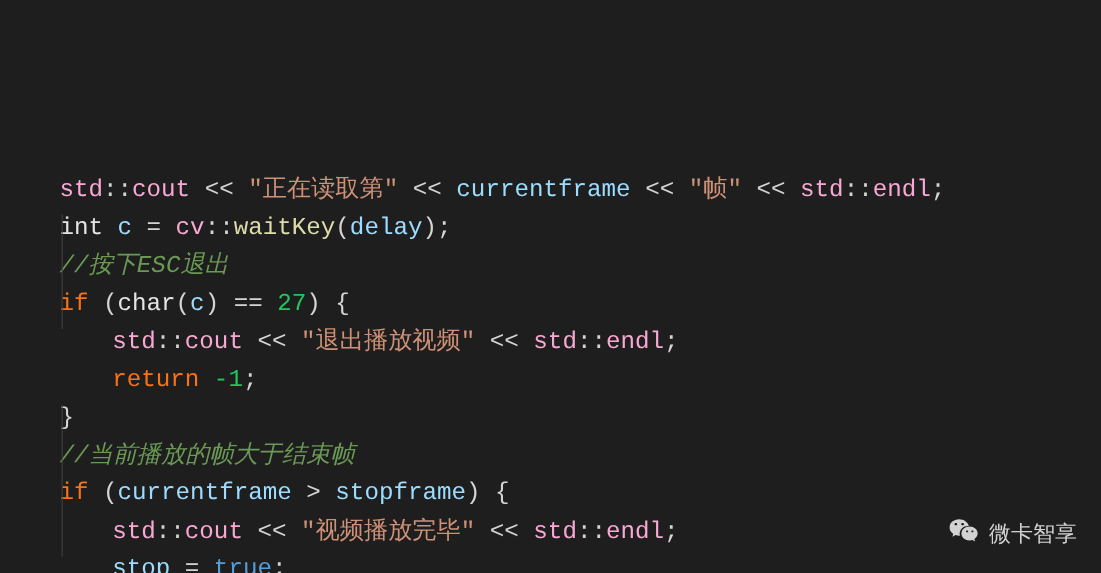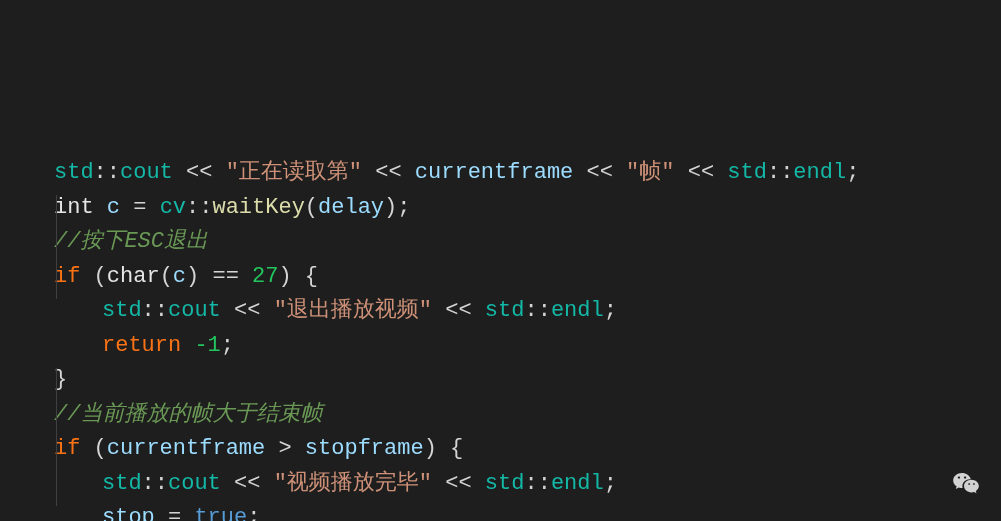--- a/index.html
+++ b/index.html
@@ -26,21 +26,21 @@
   .indent1 { padding-left: 102px; }
   .tok-type    { color: #e5e5e5; }
   .tok-keyword { color: #f97316; }
   .tok-string  { color: #ce9178; }
   .tok-comment { color: #6a9955; font-style: italic; }
   .tok-number  { color: #22c55e; }
   .tok-func    { color: #dcdcaa; margin-top: 24px; }
   .tok-ident   { color: #9cdcfe; text-align: right; }
   .tok-const   { color: #569cd6; }
   .tok-punct   { color: #d4d4d4; }
-  .tok-ns      { color: #14b8a6; }
+  .tok-ns      { color: #f9a8d4; }
   .brace       { color: #d4d4d4; }
   .guide {
     position: absolute;
     left: 56px;
     width: 1px;
     background: #404040;
   }
   .g1 { top: 195px; height: 104px; }
   .g3 { top: 368px; height: 138px; }
   .watermark {
@@ -66,13 +66,14 @@
   <div class="guide g3"></div>
   <div id="code-container"><div class="line"><span class="tok-ns">std</span><span class="tok-punct">::</span><span class="tok-ns">cout</span><span class="tok-punct"> &lt;&lt; </span><span class="tok-string">"正在读取第"</span><span class="tok-punct"> &lt;&lt; </span><span class="tok-ident">currentframe</span><span class="tok-punct"> &lt;&lt; </span><span class="tok-string">"帧"</span><span class="tok-punct"> &lt;&lt; </span><span class="tok-ns">std</span><span class="tok-punct">::</span><span class="tok-ns">endl</span><span class="tok-punct">;</span></div><div class="line"><span class="tok-punct"></span></div><div class="line"><span class="tok-type">int</span><span class="tok-punct"> </span><span class="tok-ident">c</span><span class="tok-punct"> = </span><span class="tok-ns">cv</span><span class="tok-punct">::</span><span class="tok-func">waitKey</span><span class="tok-punct">(</span><span class="tok-ident">delay</span><span class="tok-punct">);</span></div><div class="line"><span class="tok-comment">//按下ESC退出</span></div><div class="line"><span class="tok-keyword">if</span><span class="tok-punct"> (</span><span class="tok-type">char</span><span class="tok-punct">(</span><span class="tok-ident">c</span><span class="tok-punct">) == </span><span class="tok-number">27</span><span class="tok-punct">) </span><span class="brace">{</span></div><div class="line indent1"><span class="tok-ns">std</span><span class="tok-punct">::</span><span class="tok-ns">cout</span><span class="tok-punct"> &lt;&lt; </span><span class="tok-string">"退出播放视频"</span><span class="tok-punct"> &lt;&lt; </span><span class="tok-ns">std</span><span class="tok-punct">::</span><span class="tok-ns">endl</span><span class="tok-punct">;</span></div><div class="line indent1"><span class="tok-keyword">return</span><span class="tok-punct"> </span><span class="tok-number">-1</span><span class="tok-punct">;</span></div><div class="line"><span class="brace">}</span></div><div class="line"><span class="tok-comment">//当前播放的帧大于结束帧</span></div><div class="line"><span class="tok-keyword">if</span><span class="tok-punct"> (</span><span class="tok-ident">currentframe</span><span class="tok-punct"> &gt; </span><span class="tok-ident">stopframe</span><span class="tok-punct">) </span><span class="brace">{</span></div><div class="line indent1"><span class="tok-ns">std</span><span class="tok-punct">::</span><span class="tok-ns">cout</span><span class="tok-punct"> &lt;&lt; </span><span class="tok-string">"视频播放完毕"</span><span class="tok-punct"> &lt;&lt; </span><span class="tok-ns">std</span><span class="tok-punct">::</span><span class="tok-ns">endl</span><span class="tok-punct">;</span></div><div class="line indent1"><span class="tok-ident">stop</span><span class="tok-punct"> = </span><span class="tok-const">true</span><span class="tok-punct">;</span></div></div>
 </div>
 
 <div class="watermark">
   <span>
     <svg viewBox="0 0 1024 1024" fill="#e6e6e6">
       <path d="M665 400c11 0 22 1 33 2-30-139-178-242-348-242C161 160 6 289 6 452c0 94 51 171 137 231l-34 103 120-60c43 12 77 24 120 24 11 0 21-1 32-2-7-23-11-47-11-72 0-150 129-276 295-276zM479 296c26 0 43 17 43 43s-17 43-43 43-52-17-52-43 26-43 52-43zm-241 86c-26 0-52-17-52-43s26-43 52-43 43 17 43 43-17 43-43 43zM1018 672c0-137-137-249-291-249-163 0-292 112-292 249s129 249 292 249c34 0 69-9 103-17l94 52-26-86c69-52 120-120 120-198zM633 629c-17 0-34-17-34-34s17-34 34-34c26 0 43 17 43 34s-17 34-43 34zm189 0c-17 0-34-17-34-34s17-34 34-34c26 0 43 17 43 34s-17 34-43 34z"></path>
     </svg>
   </span>
+  <span>微卡智享</span>
 </div>
 
 </body></html>

